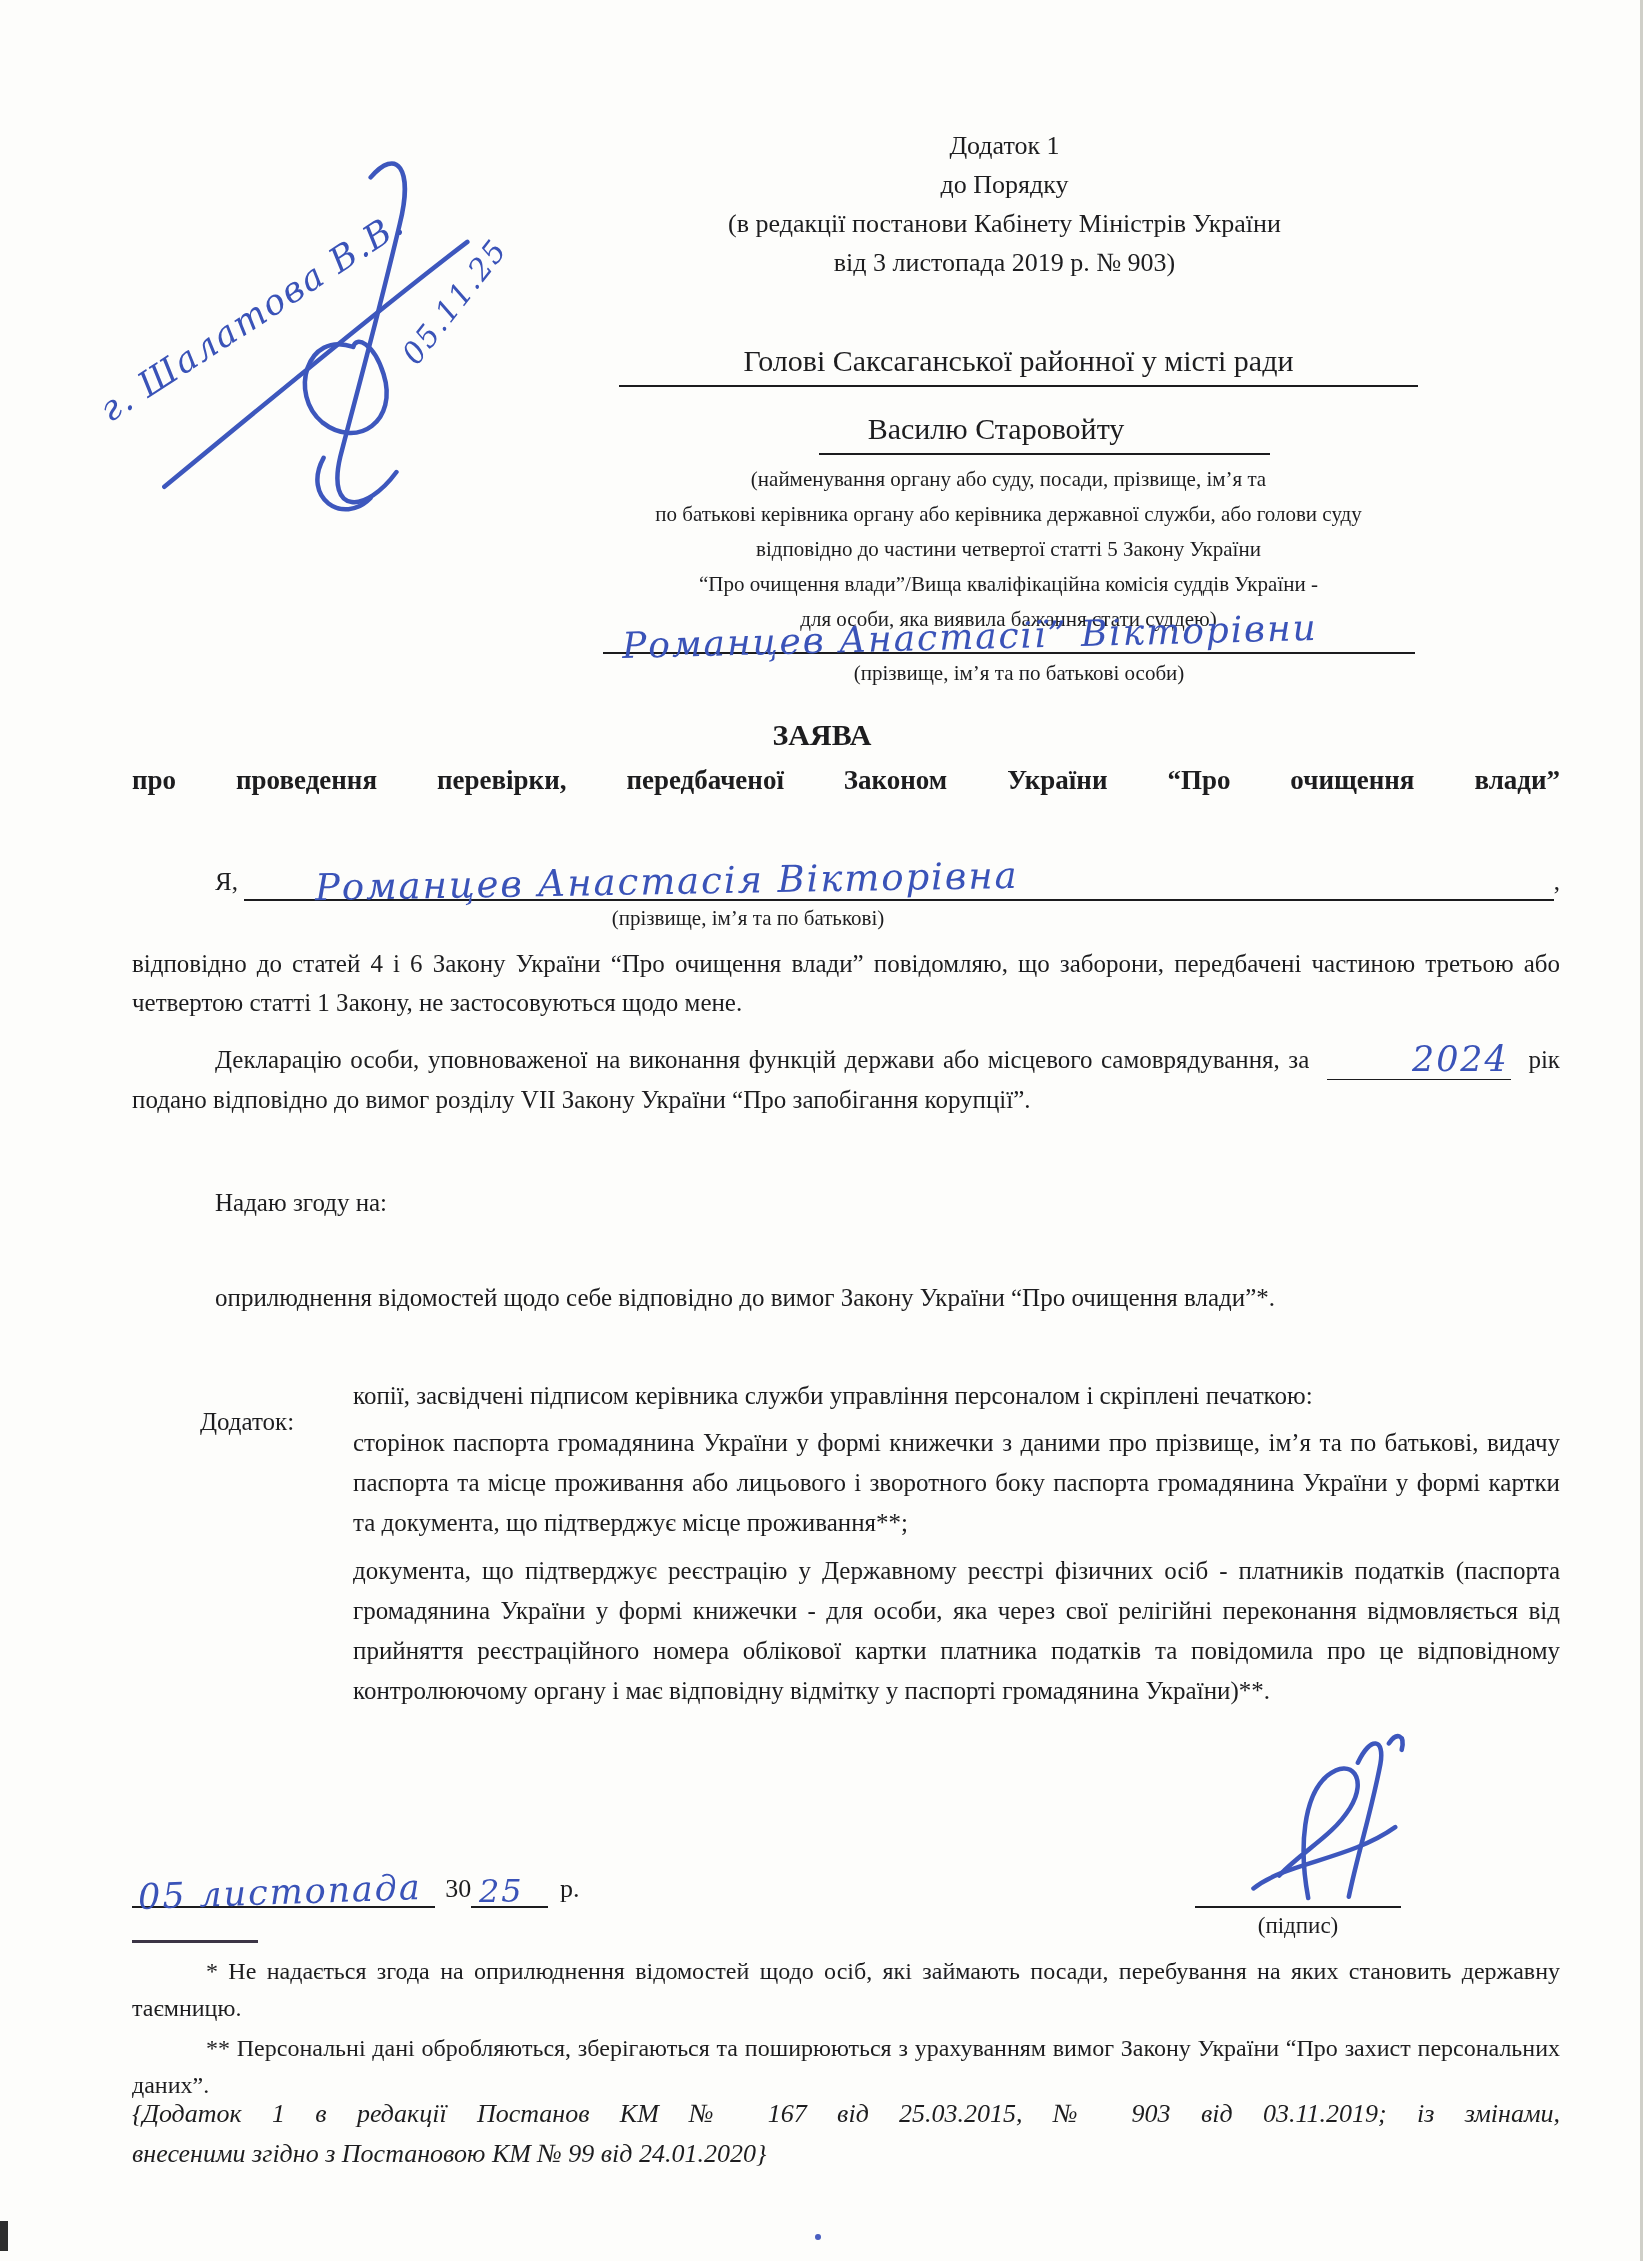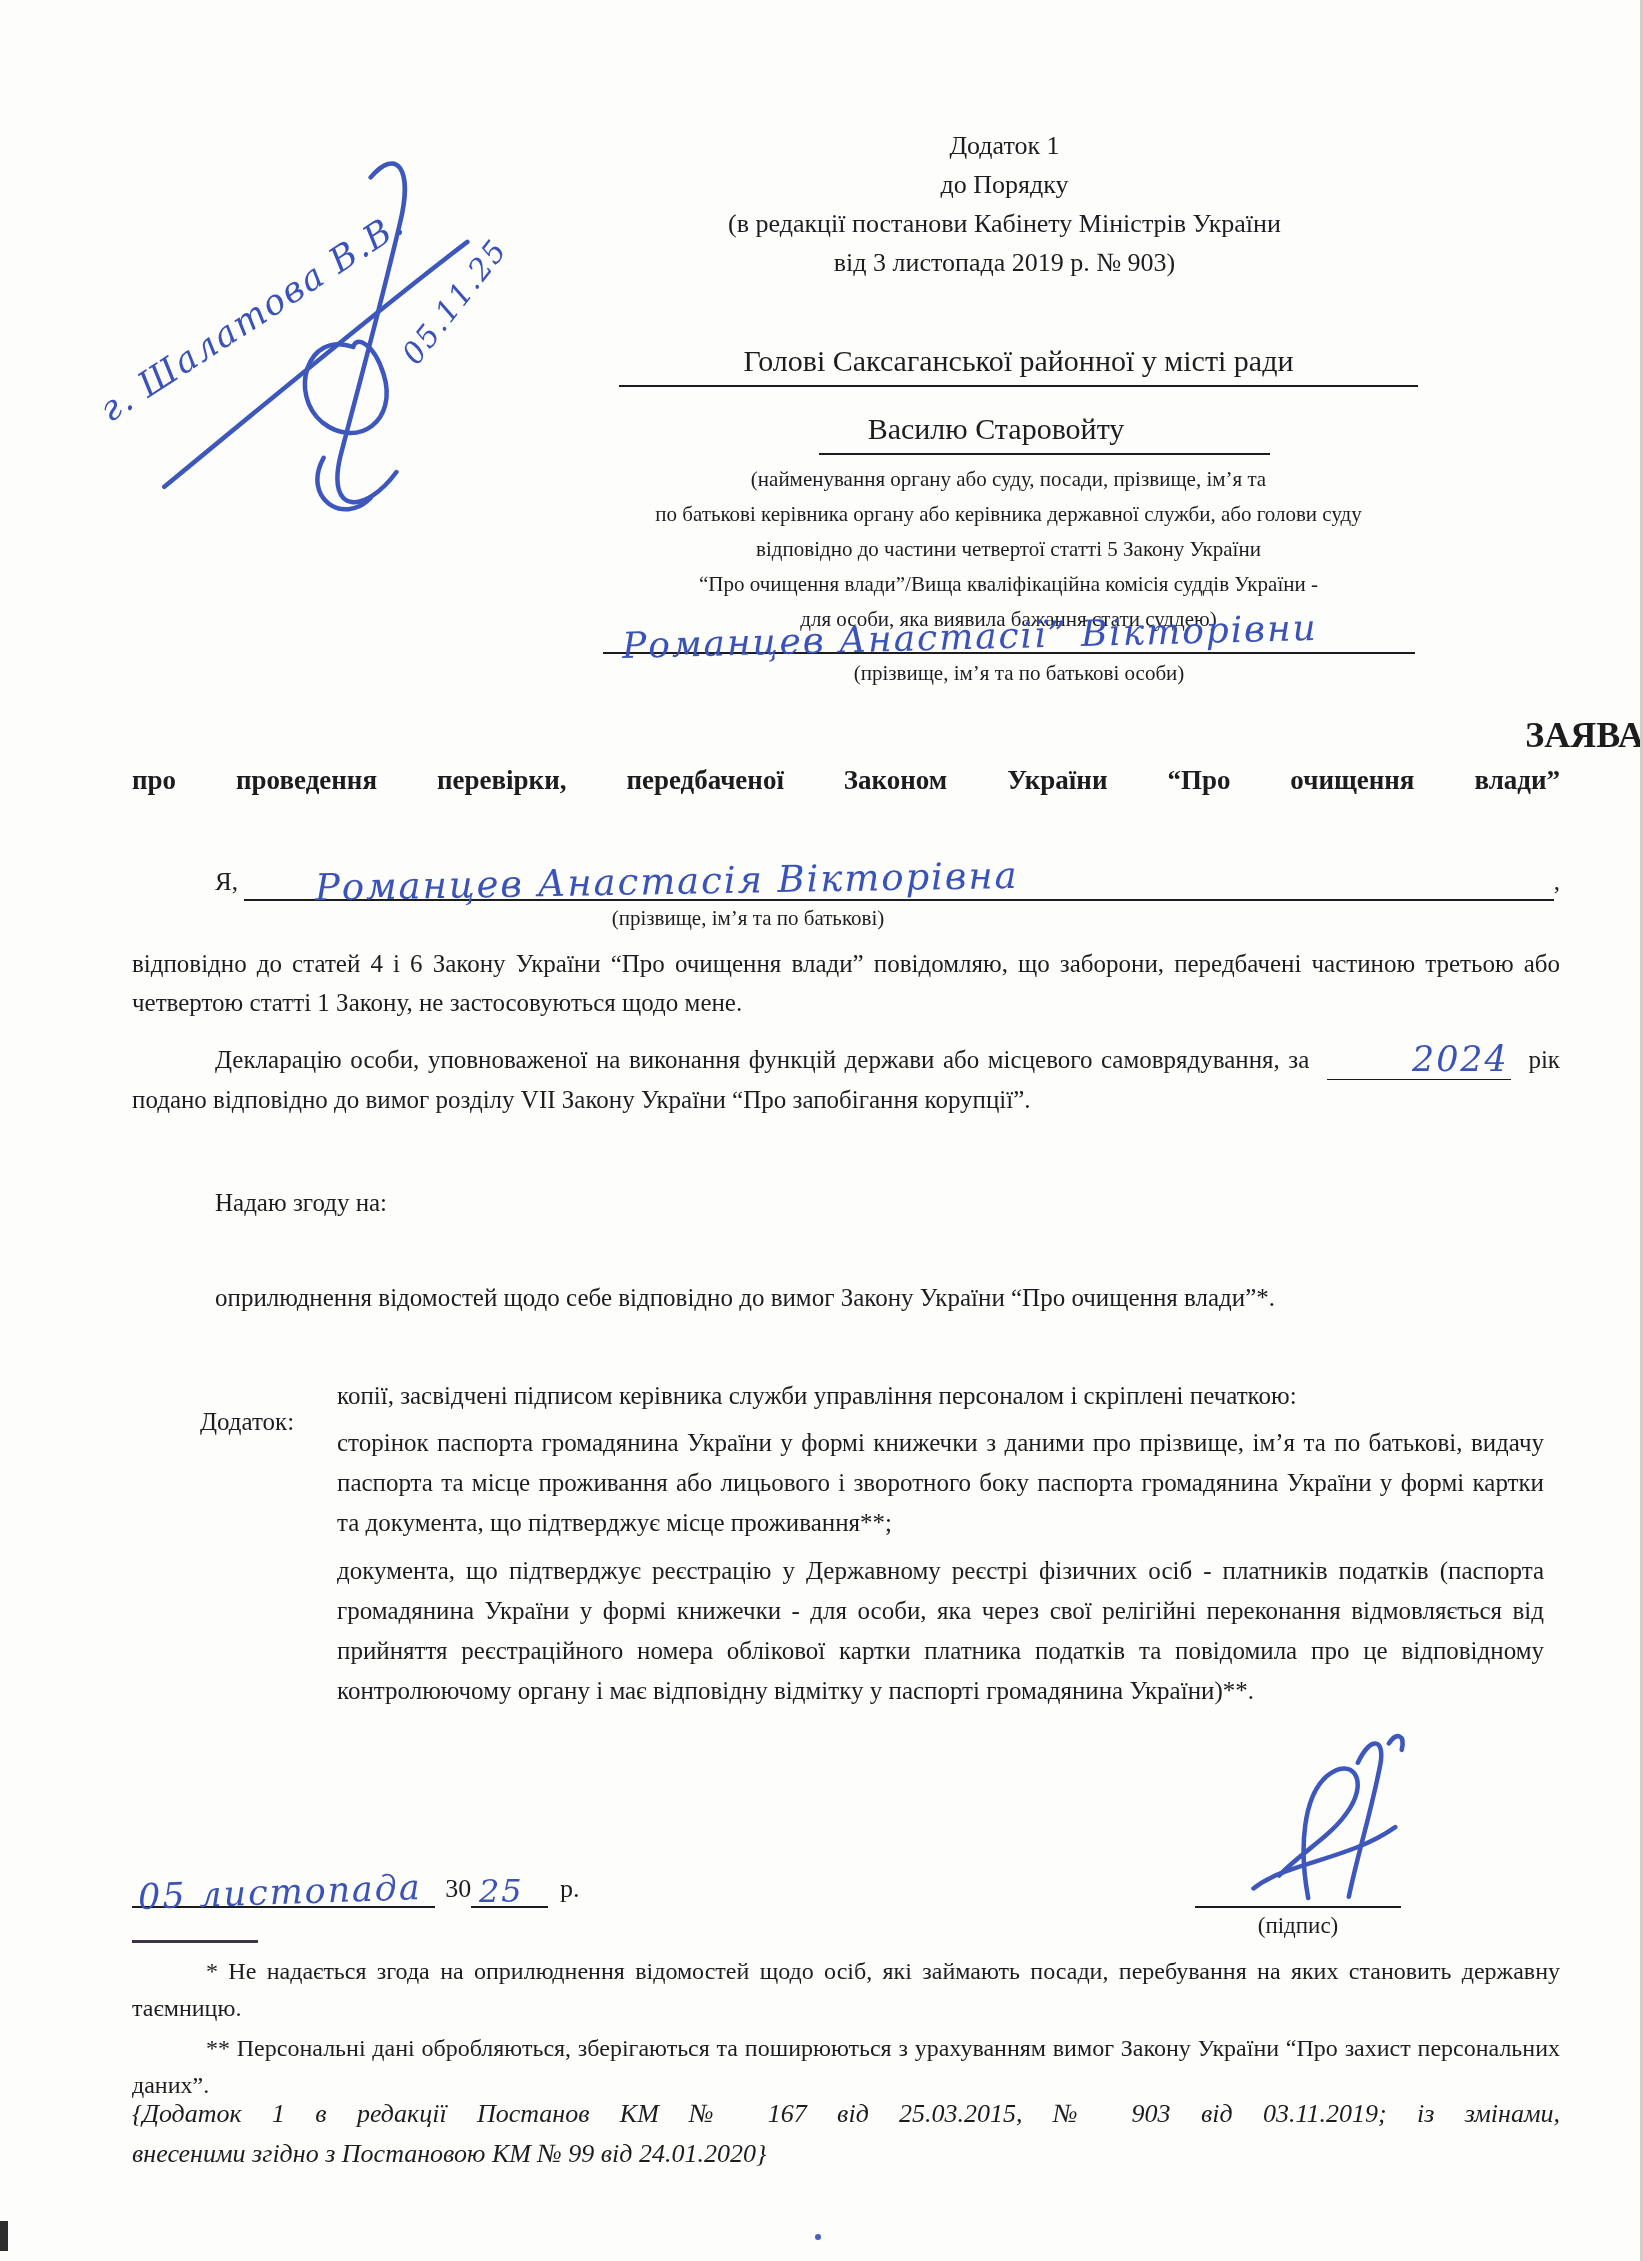--- a/index.html
+++ b/index.html
@@ -61,21 +61,21 @@
     <div>відповідно до частини четвертої статті 5 Закону України</div>
     <div>“Про очищення влади”/Вища кваліфікаційна комісія суддів України -</div>
     <div>для особи, яка виявила бажання стати суддею)</div>
   </div>
 
   <div class="abs underline-k" style="left:603px; top:577px; width:812px; height:75px;">
     <span class="hw" style="position:absolute; left:19.3px; bottom:-5.2px; font-size:36px; transform:rotate(-1.5deg);">Романцев Анастасії” Вікторівни</span>
   </div>
   <div class="abs center cap" style="left:761px; top:660px; width:516px;">(прізвище, ім’я та по батькові особи)</div>
 
-  <div class="abs center b" style="left:0; top:717px; width:1644px; font-size:36px; line-height:36px;text-align:right;">ЗАЯВА</div>
+  <div class="abs center b" style="left:0; top:717px; width:1644px; font-size:30px; line-height:36px;">ЗАЯВА</div>
   <div class="abs b stretch" style="left:132px; top:762px; width:1428px; font-size:27px; line-height:36px;">про проведення перевірки, передбаченої Законом України “Про очищення влади”</div>
 
   <div class="abs" style="left:132px; top:846px; width:1428px; height:55px; display:flex; align-items:flex-end;">
     <span class="print" style="margin-left:83px;">Я,</span>
     <span class="underline-k" style="flex:1; height:100%; position:relative; margin-left:6.4px;">
       <span class="hw" style="position:absolute; left:71px; bottom:-3.9px; font-size:37px; transform:rotate(-1deg);">Романцев Анастасія Вікторівна</span>
     </span>
     <span class="print">,</span>
   </div>
   <div class="abs center cap" style="left:361px; top:905px; width:774px;">(прізвище, ім’я та по батькові)</div>
@@ -85,21 +85,21 @@
   <div class="abs print just indent" style="left:132px; top:1037px; width:1428px;">
     <span>Декларацію особи, уповноваженої на виконання функцій держави або місцевого самоврядування, за</span>
     <span class="underline-k" style="display:inline-block; width:184px; text-align:center; margin:0 9px; border-bottom-width:1.9px;"><span class="hw" style="font-size:35px; position:relative; top:2.6px;">2024</span></span>
     <span>рік подано відповідно до вимог розділу VII Закону України “Про запобігання корупції”.</span>
   </div>
 
   <div class="abs print indent" style="left:132px; top:1183px; width:1428px;">Надаю згоду на:</div>
   <div class="abs print just indent" style="left:132px; top:1278px; width:1428px;">оприлюднення відомостей щодо себе відповідно до вимог Закону України “Про очищення влади”*.</div>
 
   <div class="abs print" style="left:200px; top:1374px;margin-top:28px;">Додаток:</div>
-  <div class="abs" style="left:337px; top:1374px; width:1207px;">
+  <div class="abs" style="left:353px; top:1374px; width:1207px;">
     <div class="print just" style="line-height:43px; margin-bottom:6.4px;">копії, засвідчені підписом керівника служби управління персоналом і скріплені печаткою:</div>
     <div class="print just" style="line-height:40px; margin-bottom:7.7px;">сторінок паспорта громадянина України у формі книжечки з даними про прізвище, ім’я та по батькові, видачу паспорта та місце проживання або лицьового і зворотного боку паспорта громадянина України у формі картки та документа, що підтверджує місце проживання**;</div>
     <div class="print just" style="line-height:40px;">документа, що підтверджує реєстрацію у Державному реєстрі фізичних осіб - платників податків (паспорта громадянина України у формі книжечки - для особи, яка через свої релігійні переконання відмовляється від прийняття реєстраційного номера облікової картки платника податків та повідомила про це відповідному контролюючому органу і має відповідну відмітку у паспорті громадянина України)**.</div>
   </div>
 
   <div class="abs" style="left:132px; top:1841px; width:580px; height:67px; display:flex; align-items:flex-end;">
     <span class="underline-k" style="display:inline-block; width:303px; position:relative; height:100%;">
       <span class="hw" style="position:absolute; left:6.4px; bottom:-6.4px; font-size:35px; transform:rotate(-2deg);">05 листопада</span>
     </span>
     <span class="print" style="margin-left:10.3px; font-size:26px;">30</span>

